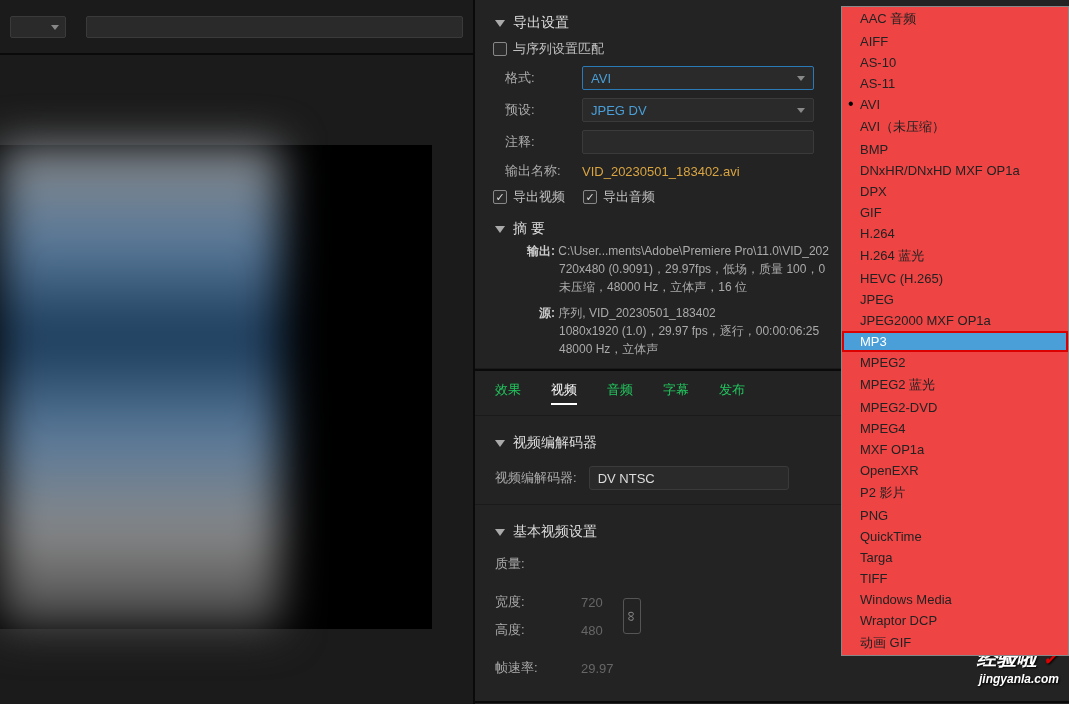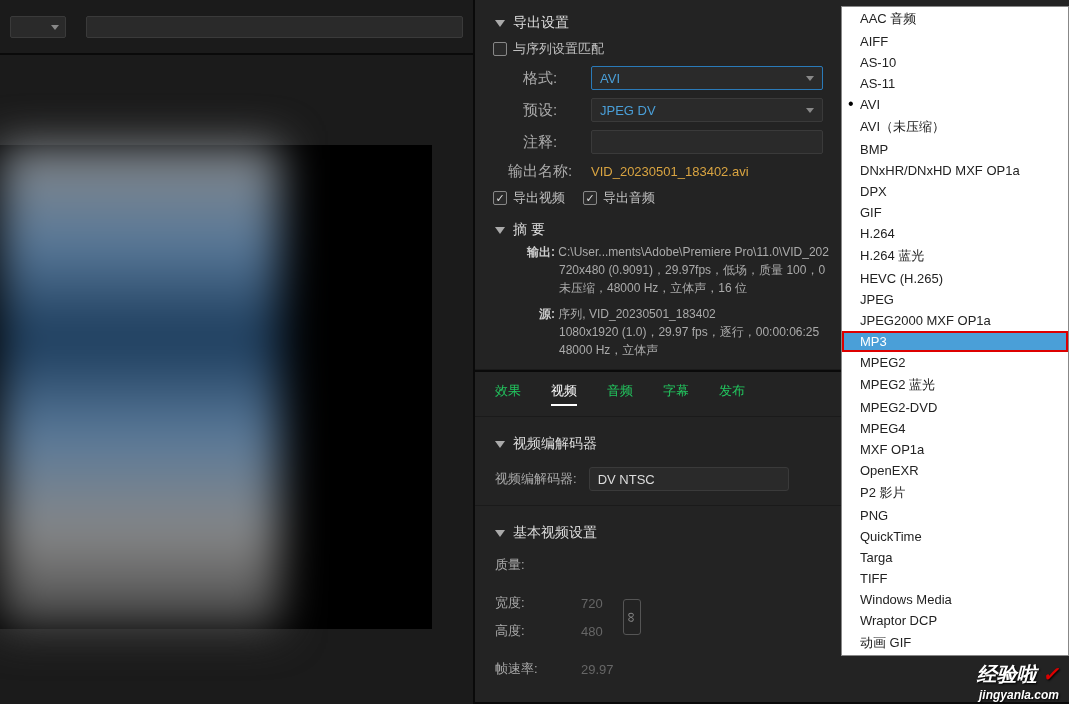--- a/index.html
+++ b/index.html
@@ -11,21 +11,21 @@
     .dropdown-small::after { content: ""; position: absolute; right: 6px; top: 8px; border-left: 4px solid transparent; border-right: 4px solid transparent; border-top: 5px solid #888; }
     .searchbox { margin-left: 20px; width: 380px; height: 22px; background: #2a2a2a; border: 1px solid #3a3a3a; border-radius: 2px; }
     .preview-area { position: absolute; top: 145px; left: 0; width: 432px; height: 484px; background: #000; }
     .preview-blur { position: absolute; left: 0; top: 0; width: 280px; height: 484px; background: linear-gradient(180deg, #888 0%, #5a7a9a 20%, #1a3a5a 40%, #5a7a9a 60%, #888 80%, #444 100%); filter: blur(22px); }
     
     .right-panel { flex: 1; background: #232323; position: relative; overflow: hidden; }
     .section { padding: 10px 0; border-bottom: 1px solid #1a1a1a; }
     .section-header { display: flex; align-items: center; padding: 4px 20px; color: #ddd; font-size: 14px; }
     .triangle-down { width: 0; height: 0; border-left: 5px solid transparent; border-right: 5px solid transparent; border-top: 7px solid #aaa; margin-right: 8px; }
     .form-row { display: flex; align-items: center; padding: 4px 0; margin-left: 30px; }
-    .form-label { width: 70px; text-align: center; color: #aaa; font-size: 15px; margin-right: 16px; }
+    .form-label { width: 70px; text-align: left; color: #aaa; font-size: 13px; margin-right: 7px; }
     .checkbox-row { display: flex; align-items: center; margin-left: 18px; padding: 4px 0; }
     .checkbox { width: 14px; height: 14px; border: 1px solid #888; border-radius: 2px; margin-right: 6px; display: inline-flex; align-items: center; justify-content: center; background: #2a2a2a; }
     .checkbox.checked::after { content: "✓"; color: #ddd; font-size: 11px; line-height: 1; }
     .select-box { height: 24px; background: #2a2a2a; border: 1px solid #3a3a3a; border-radius: 2px; display: flex; align-items: center; padding: 0 8px; position: relative; color: #4a9fd8; font-size: 13px; }
     .select-box.format { border: 1px solid #2a7ab8; width: 232px; }
     .select-box.preset { width: 232px; }
     .select-box::after { content: ""; position: absolute; right: 8px; top: 9px; border-left: 4px solid transparent; border-right: 4px solid transparent; border-top: 5px solid #888; }
     .text-input { height: 24px; width: 232px; background: #2a2a2a; border: 1px solid #3a3a3a; border-radius: 2px; }
     .link-text { color: #d9a441; font-size: 13px; }
     .summary-text { font-size: 12px; color: #aaa; line-height: 1.5; margin-left: 30px; }
@@ -42,26 +42,26 @@
     
     .basic-video { padding: 14px 20px; border-top: 1px solid #1a1a1a; }
     .param-row { display: flex; align-items: center; margin: 10px 0; }
     .param-label { width: 70px; text-align: left; color: #aaa; margin-right: 16px; }
     .param-value { color: #666; }
     .link-icon { width: 18px; height: 36px; border: 1px solid #555; border-radius: 3px; margin-left: 20px; display: flex; align-items: center; justify-content: center; }
     .link-icon::after { content: "∞"; color: #888; transform: rotate(90deg); font-size: 14px; }
     
     .bottom-checks { padding: 10px 18px; border-top: 2px solid #0a0a0a; }
     
-    .format-menu { position: absolute; right: 0; top: 6px; width: 228px; background: #ffffff; border: 1px solid #888; z-index: 100; font-size: 13px; }
+    .format-menu { position: absolute; right: 0; top: 6px; width: 228px; background: #ef4444; border: 1px solid #888; z-index: 100; font-size: 13px; }
     .format-item { padding: 3px 18px; color: #222; cursor: pointer; position: relative; }
     .format-item.checked::before { content: "•"; position: absolute; left: 6px; font-size: 16px; color: #000; line-height: 14px; }
     .format-item.highlighted { background: #4a9fd8; color: #fff; border: 2px solid #d00; padding: 1px 16px; }
     
-    .watermark { position: absolute; right: 10px; bottom: 2px; color: #fff; font-style: italic; font-size: 20px; font-weight: bold; text-shadow: 1px 1px 2px #000; pointer-events: none; }
+    .watermark { position: absolute; right: 10px; bottom: 18px; color: #fff; font-style: italic; font-size: 20px; font-weight: bold; text-shadow: 1px 1px 2px #000; pointer-events: none; }
     .watermark-check { color: #d00; }
     .watermark-sub { font-size: 12px; display: block; text-align: right; font-style: italic; }
   </style>
 </head>
 <body>
 
 <div class="main">
   <div class="left-panel">
     <div class="left-top">
       <div class="dropdown-small"></div>

